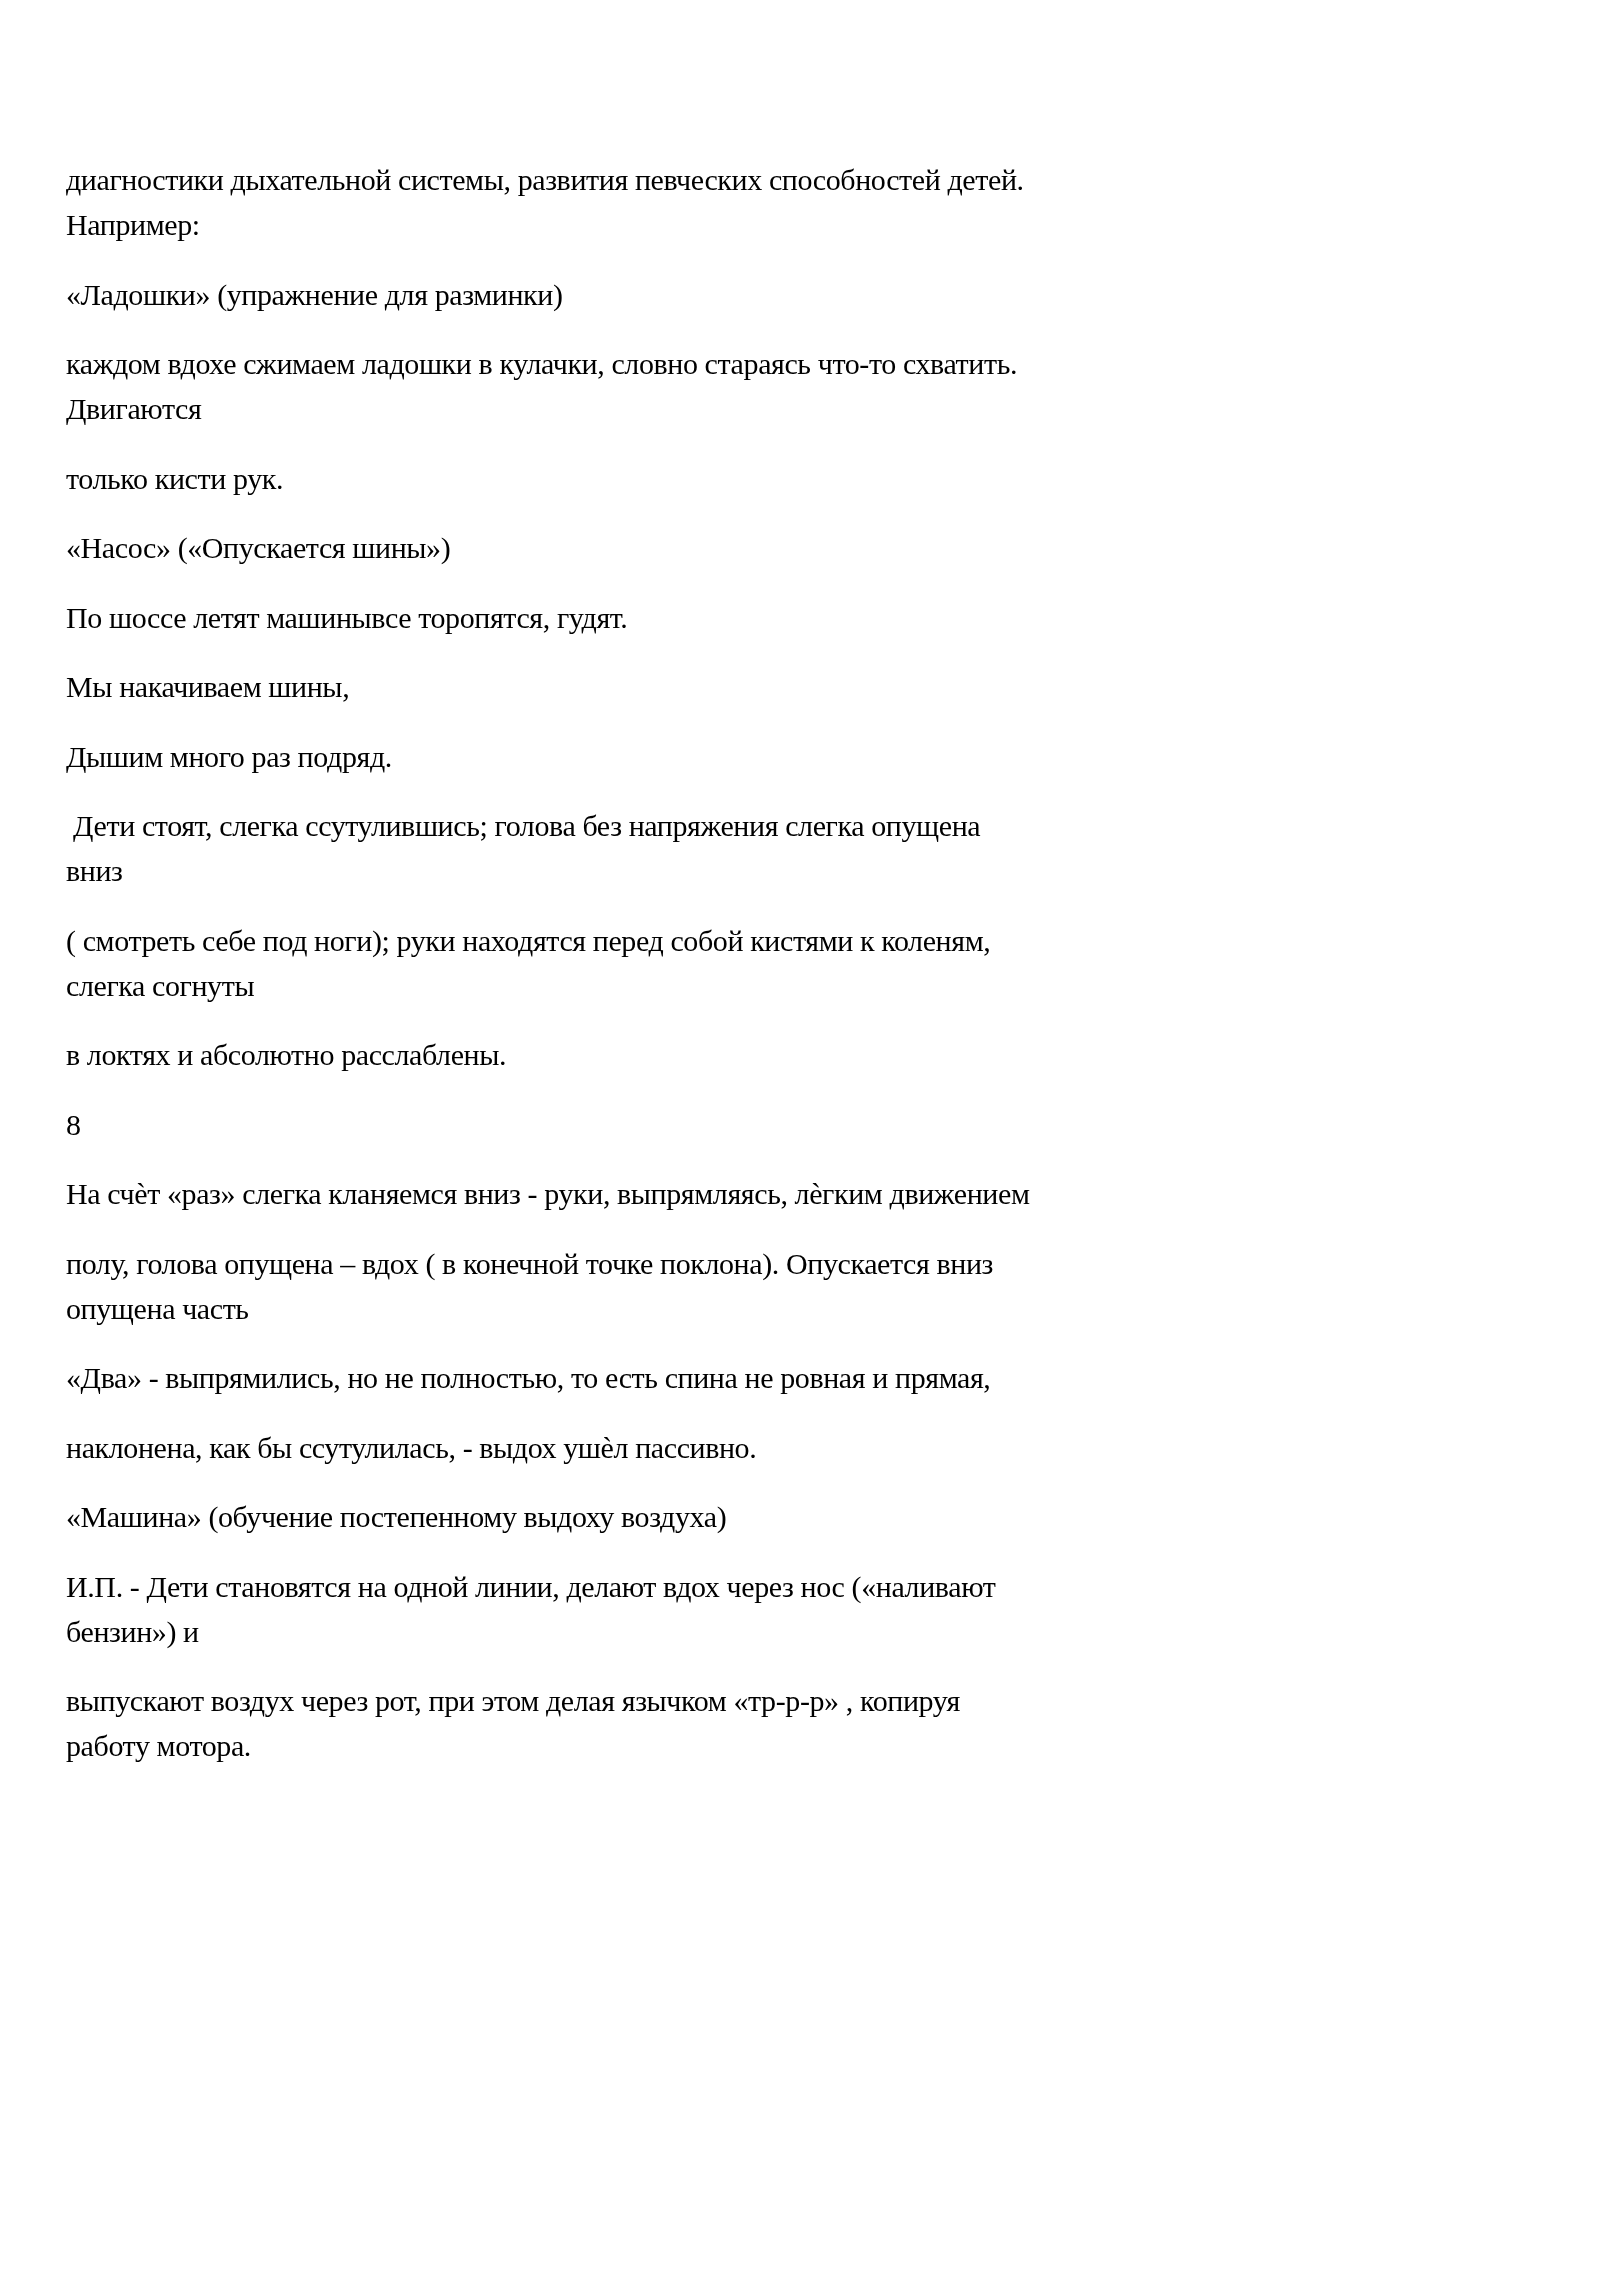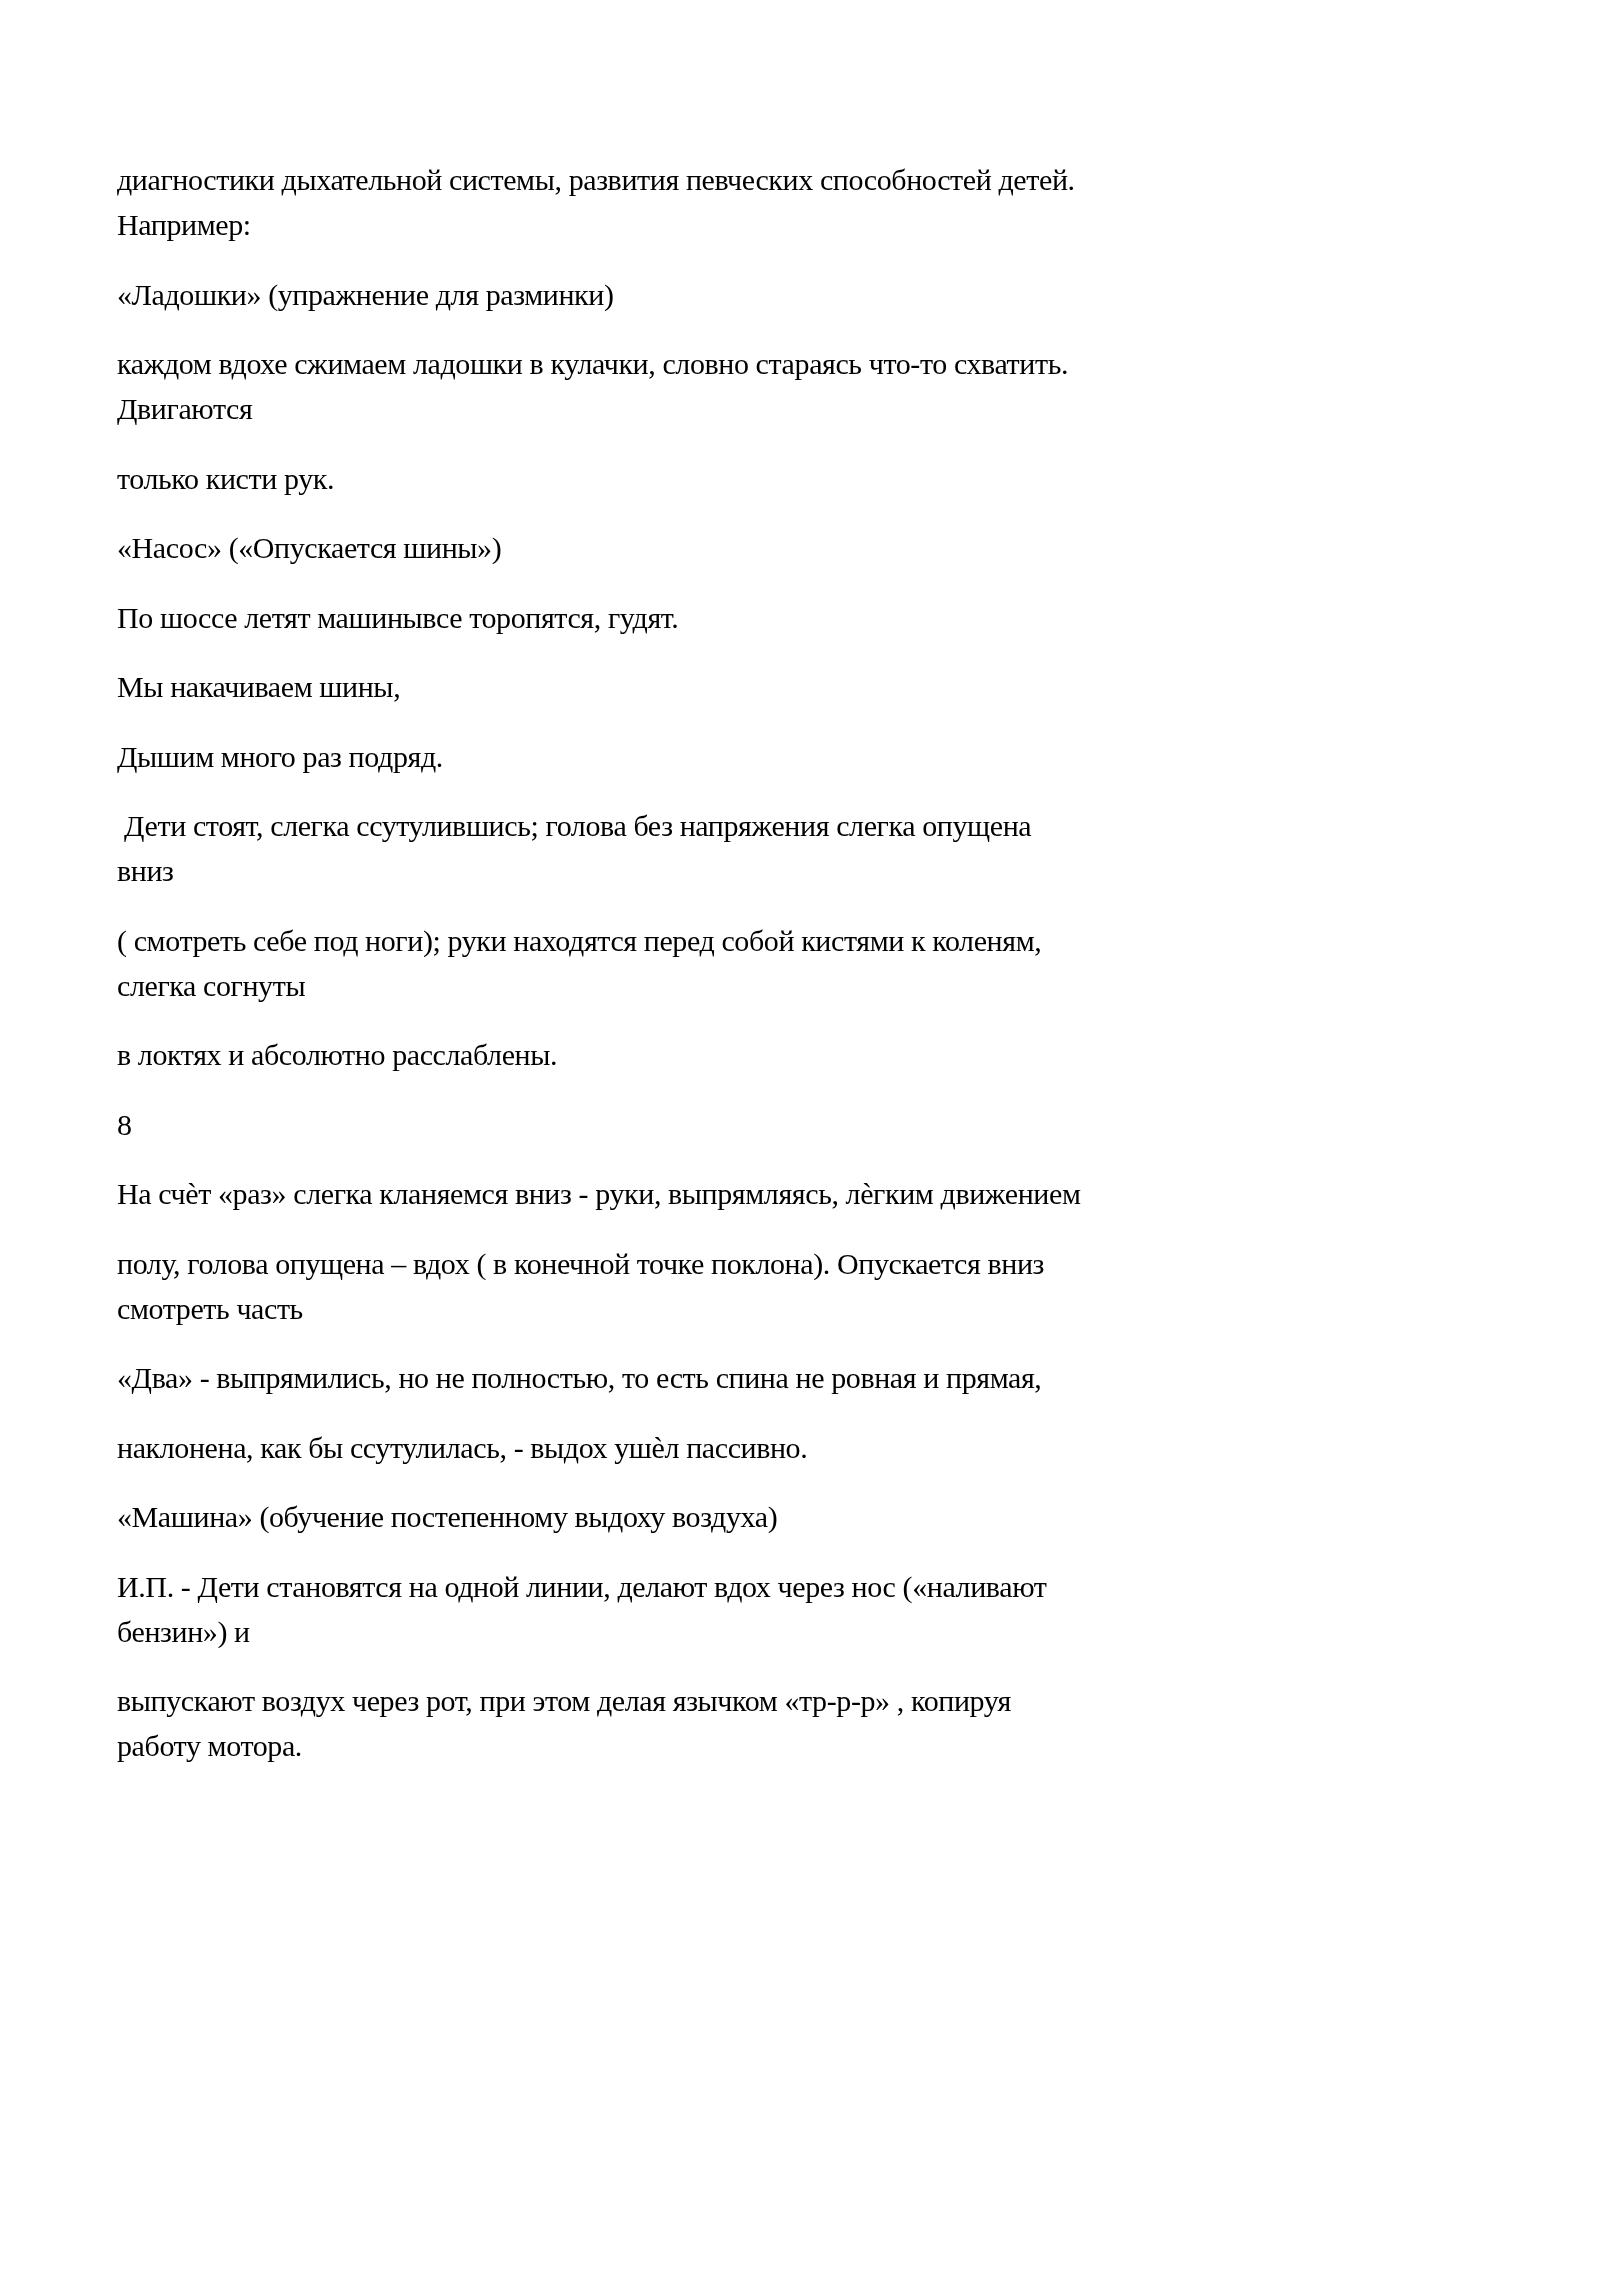--- a/index.html
+++ b/index.html
@@ -9,21 +9,21 @@
   }
   body {
     width: 1620px;
     height: 2293px;
     overflow: hidden;
   }
   .page {
     box-sizing: border-box;
     width: 1620px;
     height: 2293px;
-    padding: 157px 137px 0 117px;
+    padding: 157px 137px 0 66px;
     background: #ffffff;
   }
   .para {
     margin: 0 0 24.5px 0;
     font-family: "Liberation Serif", "DejaVu Serif", serif;
     font-size: 30px;
     line-height: 45px;
     color: #000000;
     letter-spacing: -0.4px;
   }
@@ -89,21 +89,21 @@
   <p class="para">
     <span class="line">8</span>
   </p>
 
   <p class="para">
     <span class="line">На счѐт «раз» слегка кланяемся вниз - руки, выпрямляясь, лѐгким движением</span>
   </p>
 
   <p class="para">
     <span class="line">полу, голова опущена – вдох ( в конечной точке поклона). Опускается вниз</span>
-    <span class="line">смотреть часть</span>
+    <span class="line">опущена часть</span>
   </p>
 
 
   <p class="para">
     <span class="line">«Два» - выпрямились, но не полностью, то есть спина не ровная и прямая,</span>
   </p>
 
   <p class="para">
     <span class="line">наклонена, как бы ссутулилась, - выдох ушѐл пассивно.</span>
   </p>

